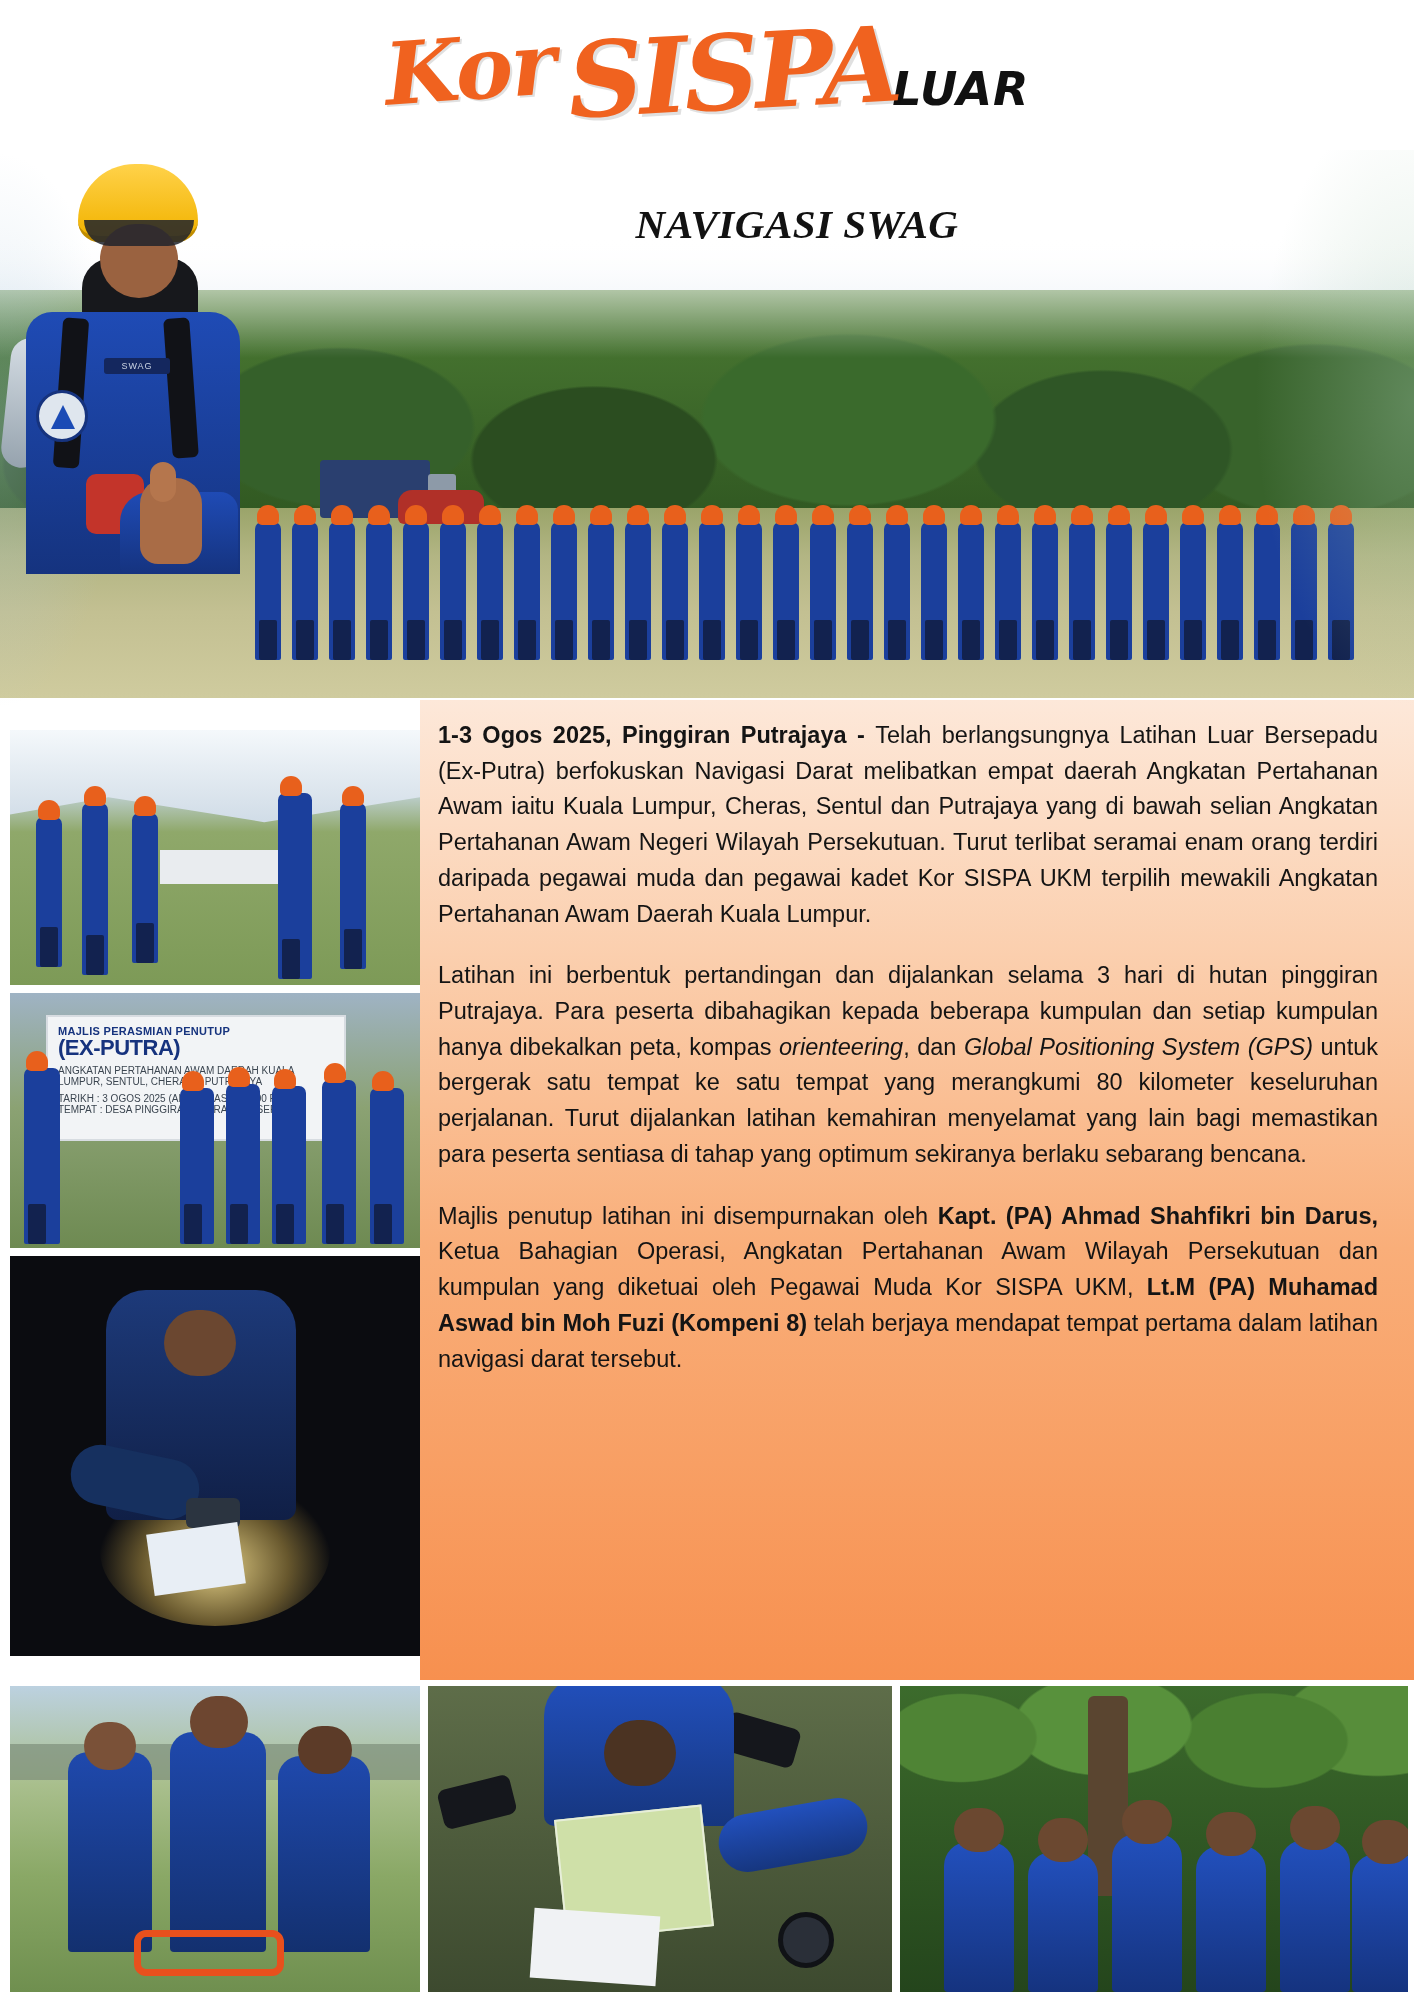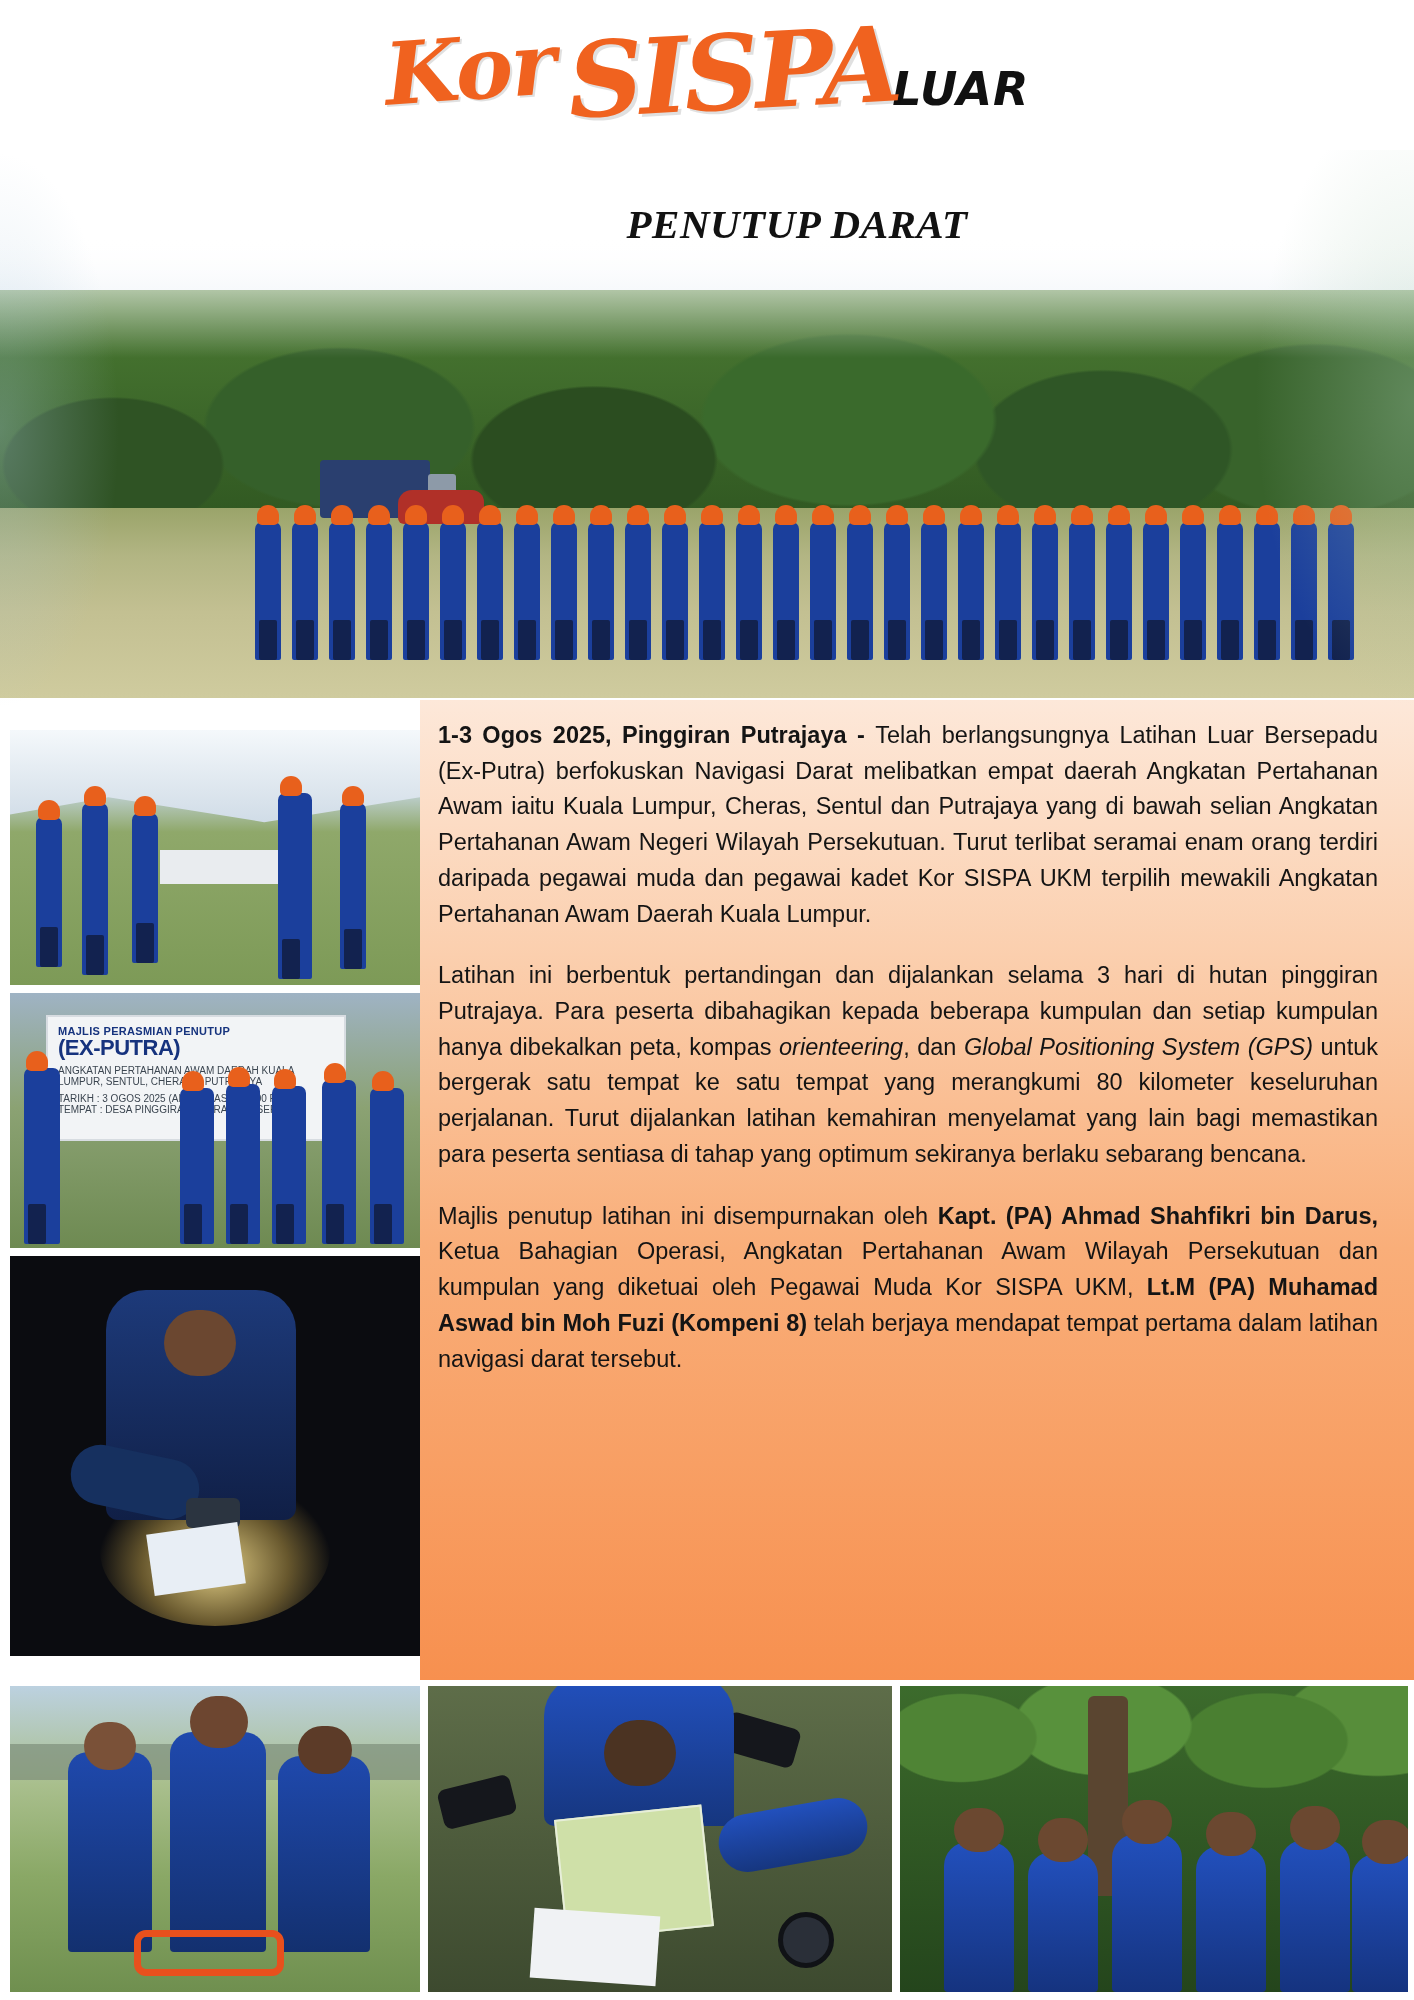--- a/index.html
+++ b/index.html
@@ -385,23 +385,39 @@
         <div class="cadet" style="left:1254px"></div>
       <div class="cadet" style="left:1291px"></div>
         <div class="cadet" style="left:1328px"></div>
     </div>
     <div class="hero-fade-top"></div>
   </div>
 
   <div class="edge-left"></div>
   <div class="edge-right"></div>
 
+  <div class="firefighter">
+    <div class="ff-hood"></div>
+    <div class="ff-helmet"></div>
+    <div class="ff-face"></div>
+    <div class="ff-visor"></div>
+    <div class="ff-tank"></div>
+    <div class="ff-body"></div>
+    <div class="ff-strap-l"></div>
+    <div class="ff-strap-r"></div>
+    <div class="ff-swag">SWAG</div>
+    <div class="ff-badge"></div>
+    <div class="ff-redcan"></div>
+    <div class="ff-arm"></div>
+    <div class="ff-hand"></div>
+    <div class="ff-thumb"></div>
+  </div>
 
   <div class="title-wrap">
-    <div class="title-line">PENUTUP DARAT</div>
+    <div class="title-line">NAVIGASI SWAG</div>
   </div>
 
   <div class="photo-col">
 
     <div class="photo p1">
       <div class="p1-bg"></div>
       <div class="p1-canopy"></div>
       <div class="p1-table"></div>
       <div class="cadet" style="position:absolute;left:26px;bottom:18px;height:150px;"></div>
       <div class="cadet" style="position:absolute;left:72px;bottom:10px;height:172px;"></div>

